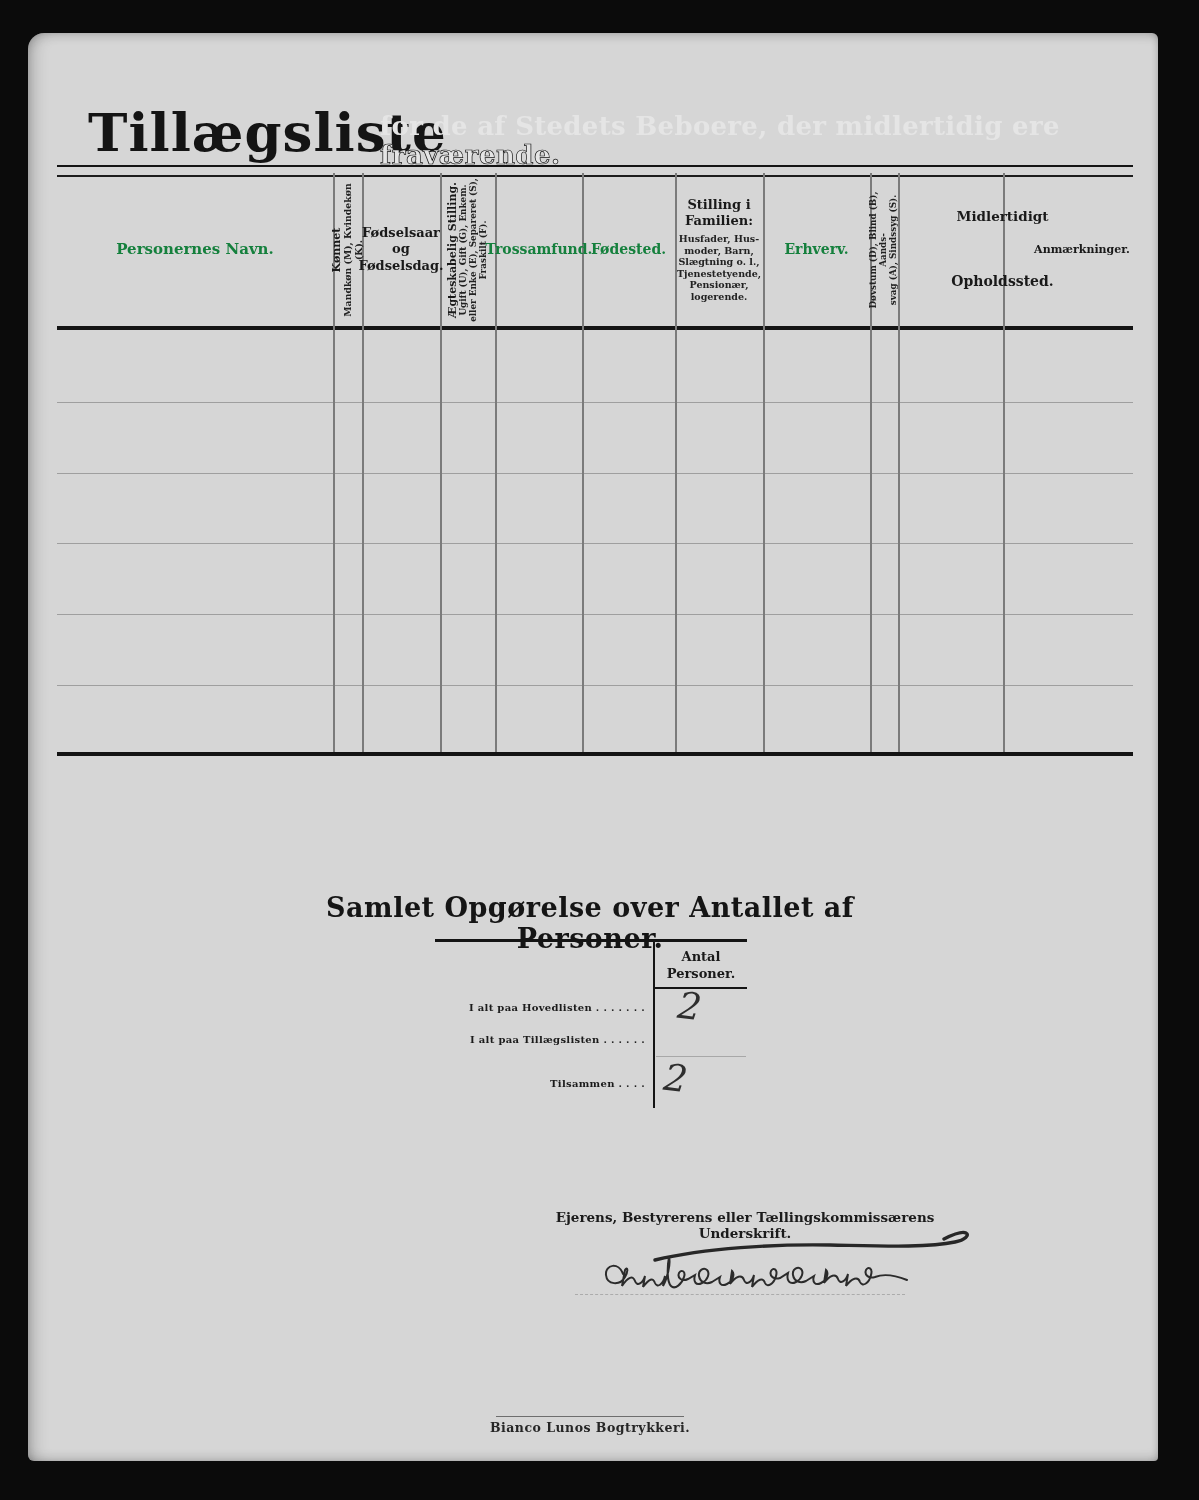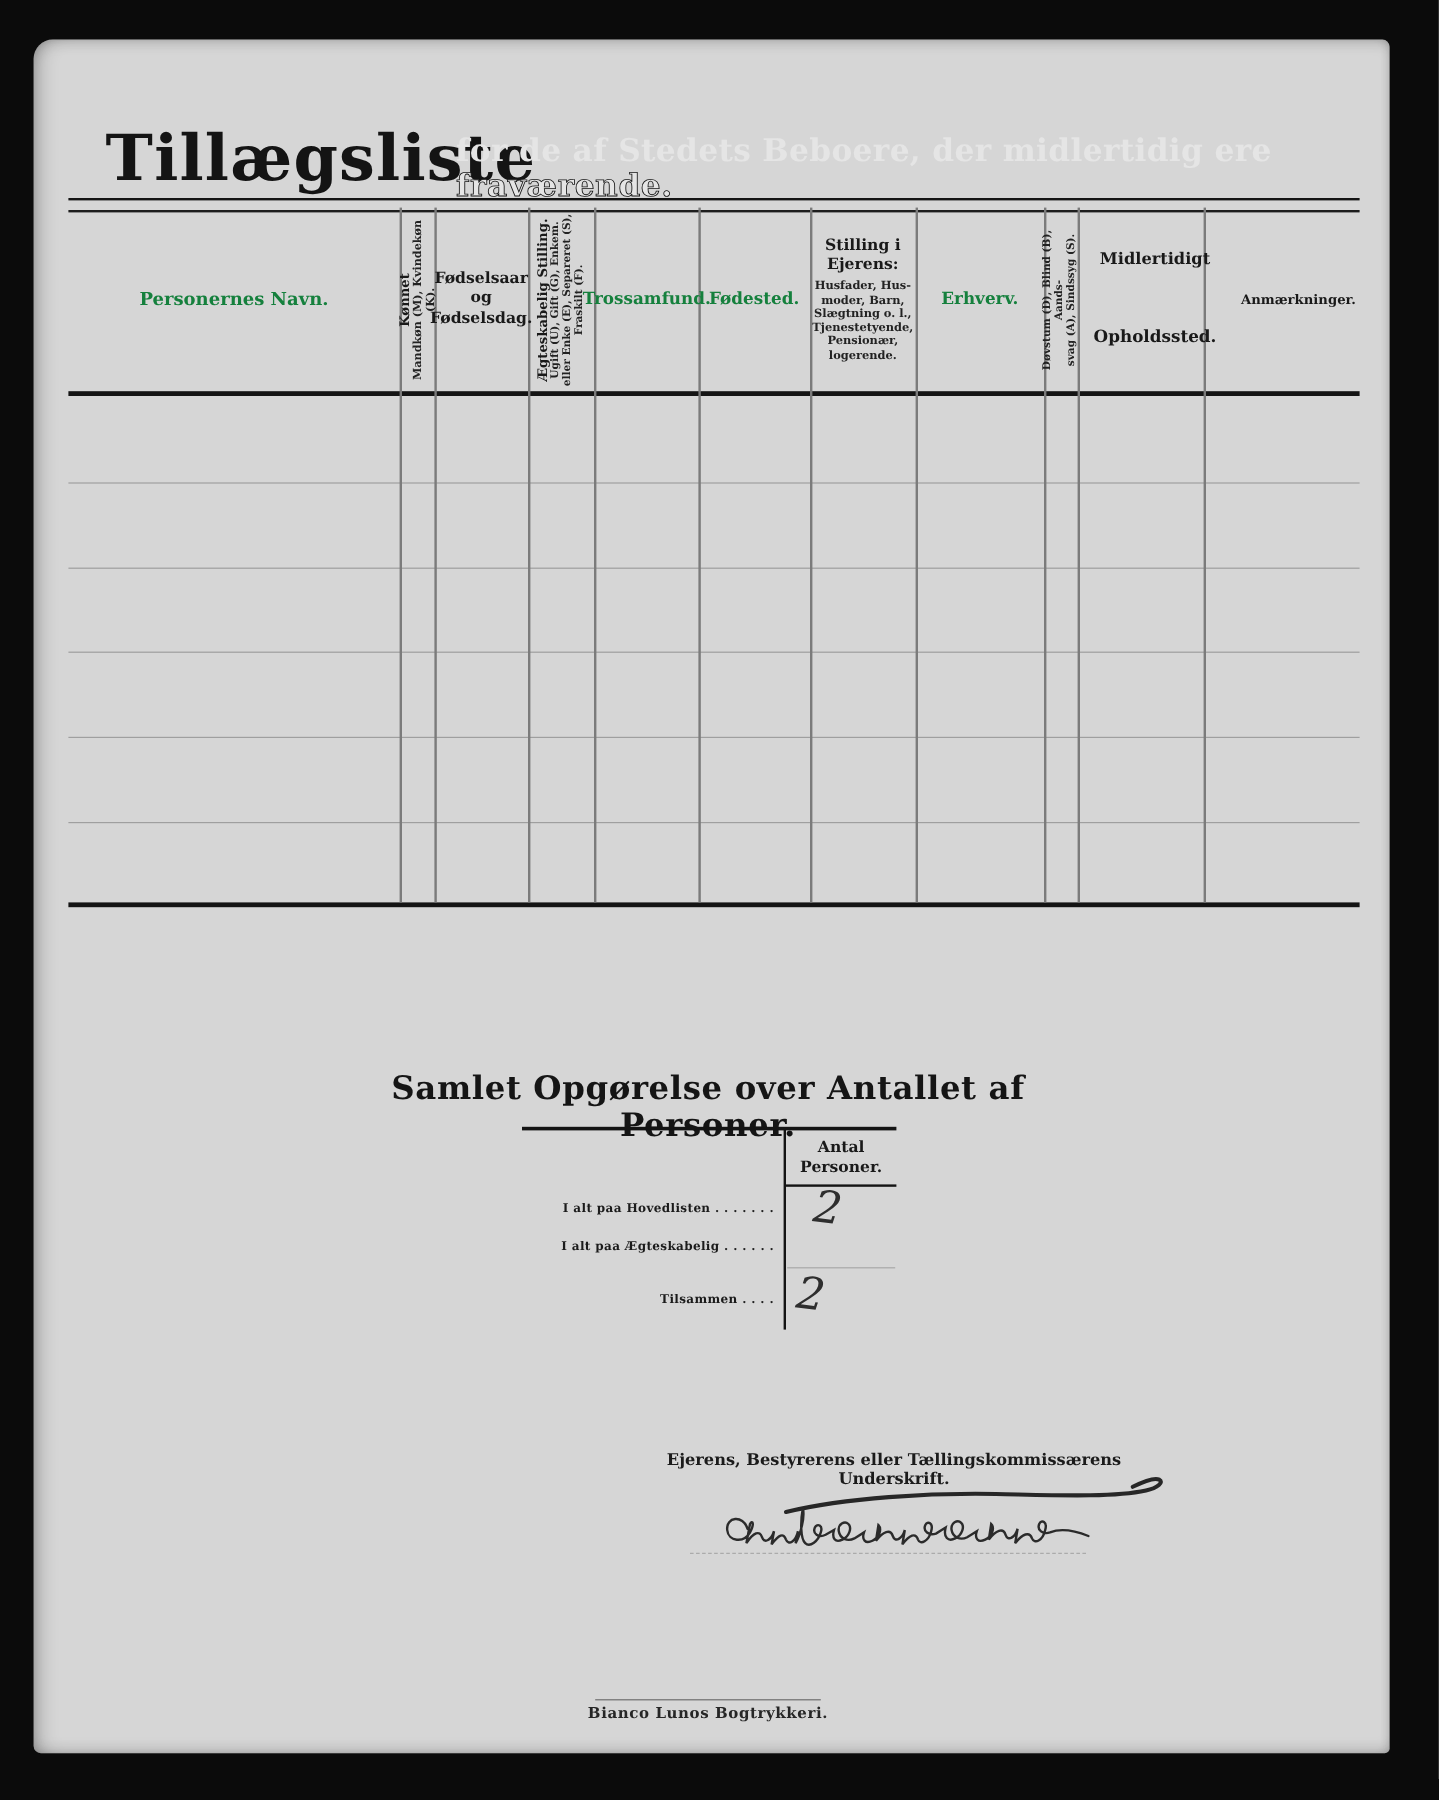--- a/index.html
+++ b/index.html
@@ -148,41 +148,41 @@
 <div class="hcell" style="left:495px; width:88px;">
   <div class="hmain">Trossamfund.</div>
 </div>
 
 <div class="hcell" style="left:582px; width:93px;">
   <div class="hmain">Fødested.</div>
 </div>
 
 <div class="hcell" style="left:675px; width:88px;">
   <div class="hmain2">Stilling i</div>
-  <div class="hmain2" style="margin-bottom:4px;">Ejerens:</div>
+  <div class="hmain2" style="margin-bottom:4px;">Familien:</div>
   <div class="hsub">Husfader, Hus-</div>
   <div class="hsub">moder, Barn,</div>
   <div class="hsub">Slægtning o. l.,</div>
   <div class="hsub">Tjenestetyende,</div>
   <div class="hsub">Pensionær,</div>
   <div class="hsub">logerende.</div>
 </div>
 
 <div class="hcell" style="left:763px; width:107px;">
   <div class="hmain">Erhverv.</div>
 </div>
 
 <div class="vcell" style="left:870px; width:28px;">
   <div class="vtext">
     <div class="vsub">Døvstum (D), Blind (B), Aands-</div>
     <div class="vsub">svag (A), Sindssyg (S).</div>
   </div>
 </div>
 
-<div class="hcell" style="left:898px; width:129px;gap:48px;">
+<div class="hcell" style="left:938px; width:129px;gap:48px;">
   <div class="hmain2" style="font-size:13.5px;">Midlertidigt</div>
   <div class="hmain2" style="font-size:14px;">Opholdssted.</div>
 </div>
 
 <div class="hcell" style="left:1003px; width:130px;">
   <div class="hmain2" style="font-size:11px;margin-left:28px;">Anmærkninger.</div>
 </div>
 
 <div class="abs summary-heading">Samlet Opgørelse over Antallet af Personer.</div>
 
@@ -190,21 +190,21 @@
 <div class="rule" style="left:653px; top:941px; width:2px; height:167px;"></div>
 
 <div class="abs sum-colhead">
   <div>Antal</div>
   <div>Personer.</div>
 </div>
 <div class="rule" style="left:655px; top:987px; width:92px; height:2px;"></div>
 <div class="abs" style="left:656px; top:1056px; width:90px; height:1px; background:#a8a8a8;"></div>
 
 <div class="abs sum-label" style="top:1002px;">I alt paa Hovedlisten . . . . . . .</div>
-<div class="abs sum-label" style="top:1034px;">I alt paa Ægteskabelig  . . . . . .</div>
+<div class="abs sum-label" style="top:1034px;">I alt paa Tillægslisten  . . . . . .</div>
 <div class="abs sum-label" style="top:1078px;">Tilsammen . . . .</div>
 
 <div class="abs handwritten" style="left:678px; top:988px;">2</div>
 <div class="abs handwritten" style="left:678px; top:1020px;"></div>
 <div class="abs handwritten" style="left:664px; top:1060px;">2</div>
 
 <div class="abs sig-label">Ejerens, Bestyrerens eller Tællingskommissærens Underskrift.</div>
 <div class="sig-baseline"></div>
 
 <svg class="abs" style="left:555px; top:1224px;" width="420" height="80" viewBox="0 0 420 80">

